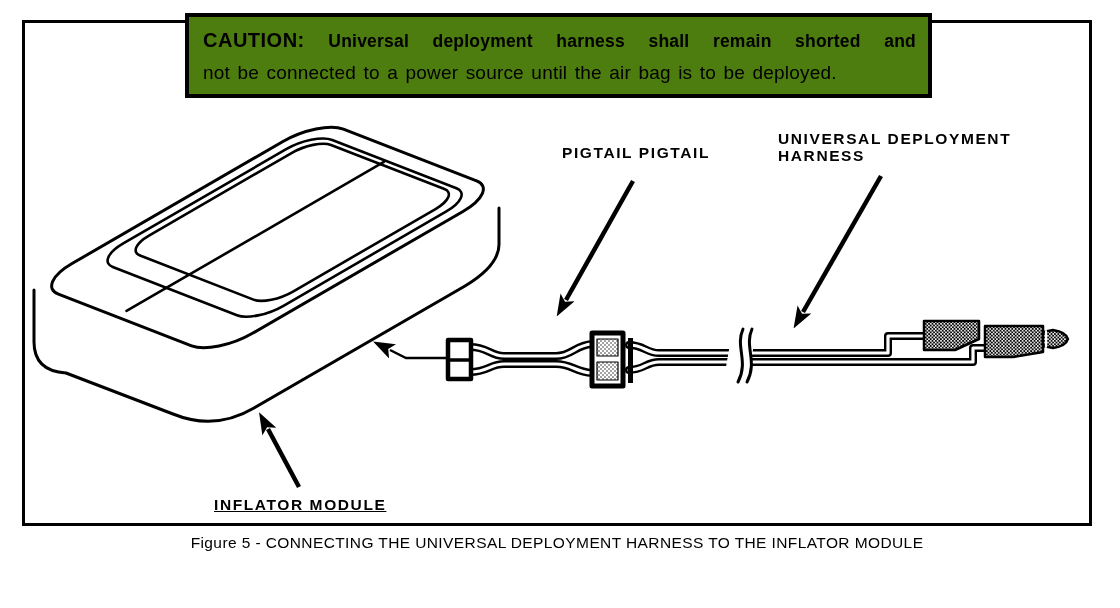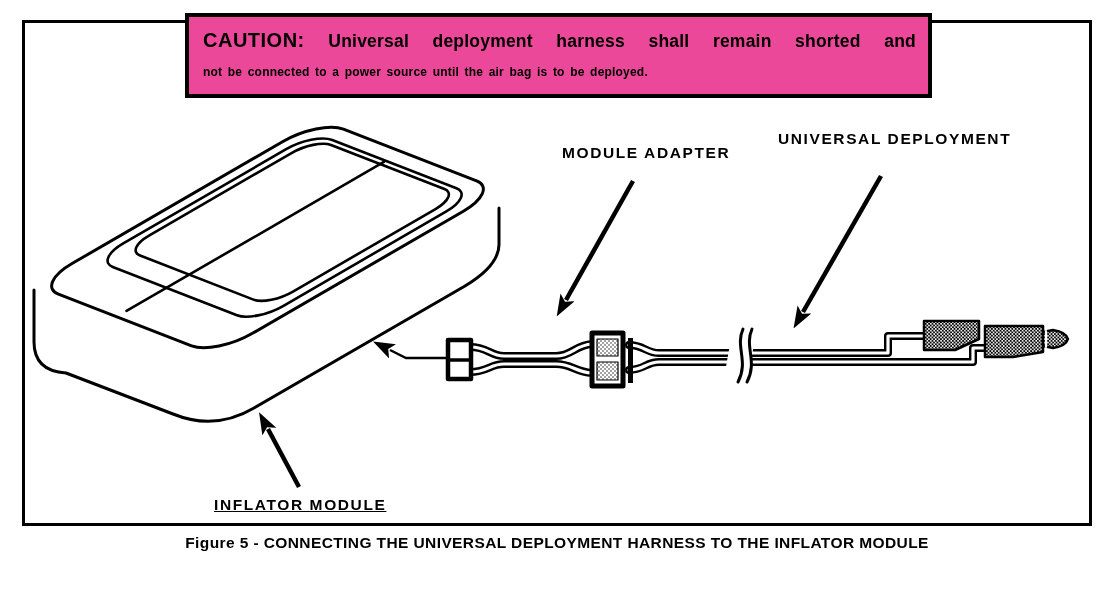--- a/index.html
+++ b/index.html
@@ -3,38 +3,38 @@
 <meta charset="utf-8">
 <style>
   html,body{margin:0;padding:0;background:#ffffff;}
   body{width:1120px;height:608px;position:relative;overflow:hidden;
        font-family:"Liberation Sans",sans-serif;color:#000;}
 
   .frame{position:absolute;left:22px;top:20px;width:1070px;height:506px;
          border:3px solid #000;box-sizing:border-box;z-index:1;}
 
   .caution{position:absolute;left:185px;top:13px;width:747px;height:85px;
-           border:4px solid #000;box-sizing:border-box;background:#ec4899;z-index:3;
+           border:4px solid #000;box-sizing:border-box;background:#4d7c0f;z-index:3;
            padding:8px 12px 0 14px;}
   .caution-line1{font-size:17.5px;font-weight:bold;line-height:31px;
                  text-align:justify;text-align-last:justify;letter-spacing:.2px;}
   .caution-line1 .cap{font-size:20px;letter-spacing:.5px;}
-  .caution-line2{font-size:12px;font-weight:bold;line-height:31px;
+  .caution-line2{font-size:19px;font-weight:normal;line-height:31px;
                  letter-spacing:.2px;word-spacing:2px;white-space:nowrap;}
 
   svg.diagram{position:absolute;left:0;top:0;z-index:2;}
 
   .lbl{position:absolute;font-weight:bold;font-size:15.5px;letter-spacing:1.6px;
        white-space:nowrap;z-index:3;}
   .lbl-pigtail{left:562px;top:144px;}
   .lbl-udh{left:778px;top:130px;width:262px;text-align:left;line-height:17px;
            white-space:normal;}
   .lbl-inflator{left:214px;top:496px;text-decoration:underline;}
   .caption{position:absolute;left:0;top:534px;width:1114px;text-align:center;
-           font-weight:bold;font-size:15.5px;letter-spacing:.4px;z-index:3;}
+           font-weight:normal;font-size:15.5px;letter-spacing:.4px;z-index:3;}
 </style>
 </head>
 <body>
 
 <div class="frame"></div>
 
 <svg class="diagram" width="1120" height="608" viewBox="0 0 1120 608">
   <defs>
     <pattern id="stip1" width="4" height="4" patternUnits="userSpaceOnUse">
       <rect width="4" height="4" fill="#fff"></rect>
@@ -113,21 +113,22 @@
       <line x1="1046" y1="331" x2="1046" y2="347" stroke="#fff" stroke-width="2.2"></line>
     </g>
   </g>
 </svg>
 
 <div class="caution">
   <div class="caution-line1"><span class="cap">CAUTION:</span> <span>Universal deployment harness shall remain shorted and</span></div>
   <div class="caution-line2">not be connected to a power source until the air bag is to be deployed.</div>
 </div>
 
-<div class="lbl lbl-pigtail">MODULE ADAPTER</div>
+<div class="lbl lbl-pigtail">PIGTAIL PIGTAIL</div>
 
 <div class="lbl lbl-udh">
   <div>UNIVERSAL DEPLOYMENT</div>
+  <div>HARNESS</div>
 </div>
 
 <div class="lbl lbl-inflator">INFLATOR MODULE</div>
 
 <div class="caption">Figure 5 - CONNECTING THE UNIVERSAL DEPLOYMENT HARNESS TO THE INFLATOR MODULE</div>
 
 </body></html>

